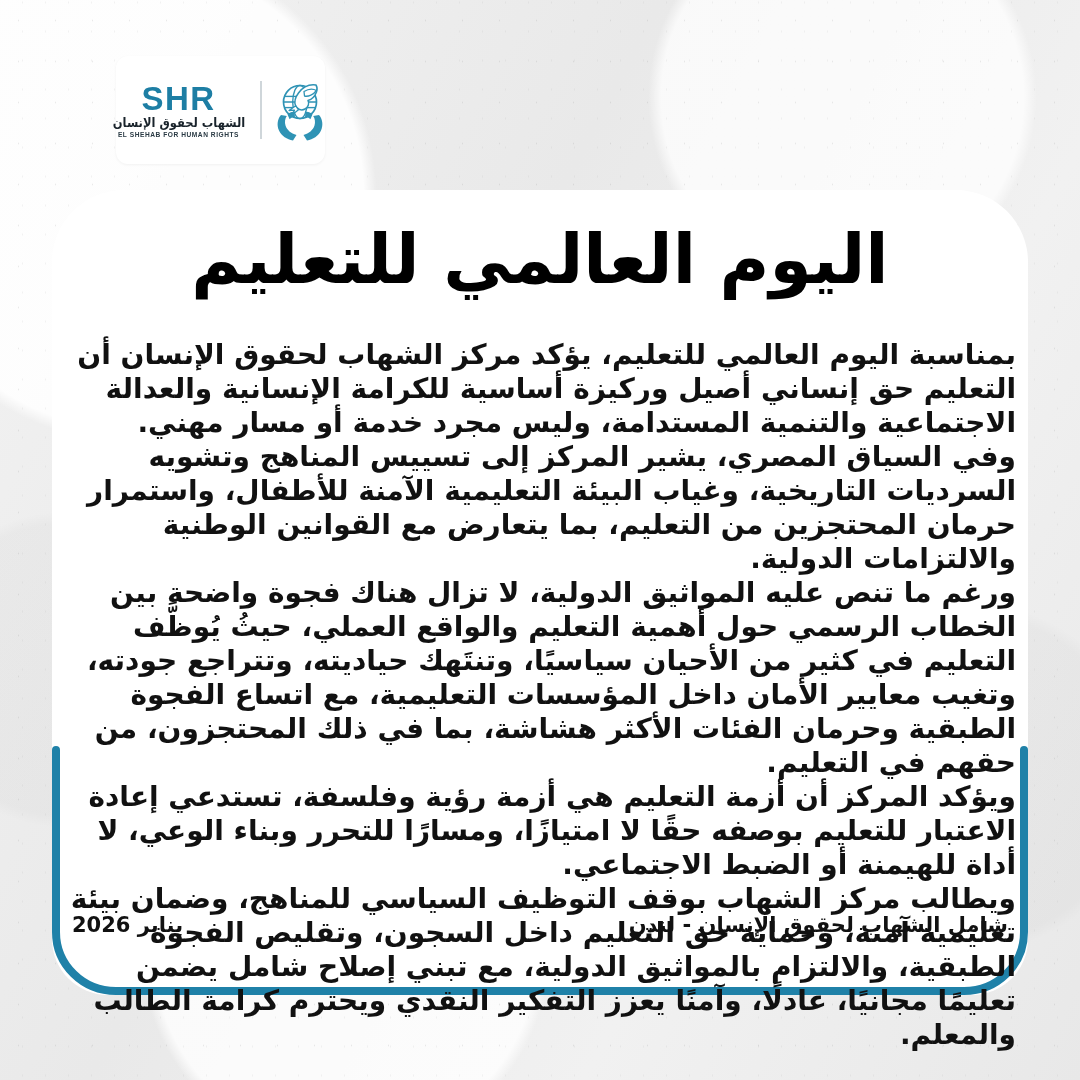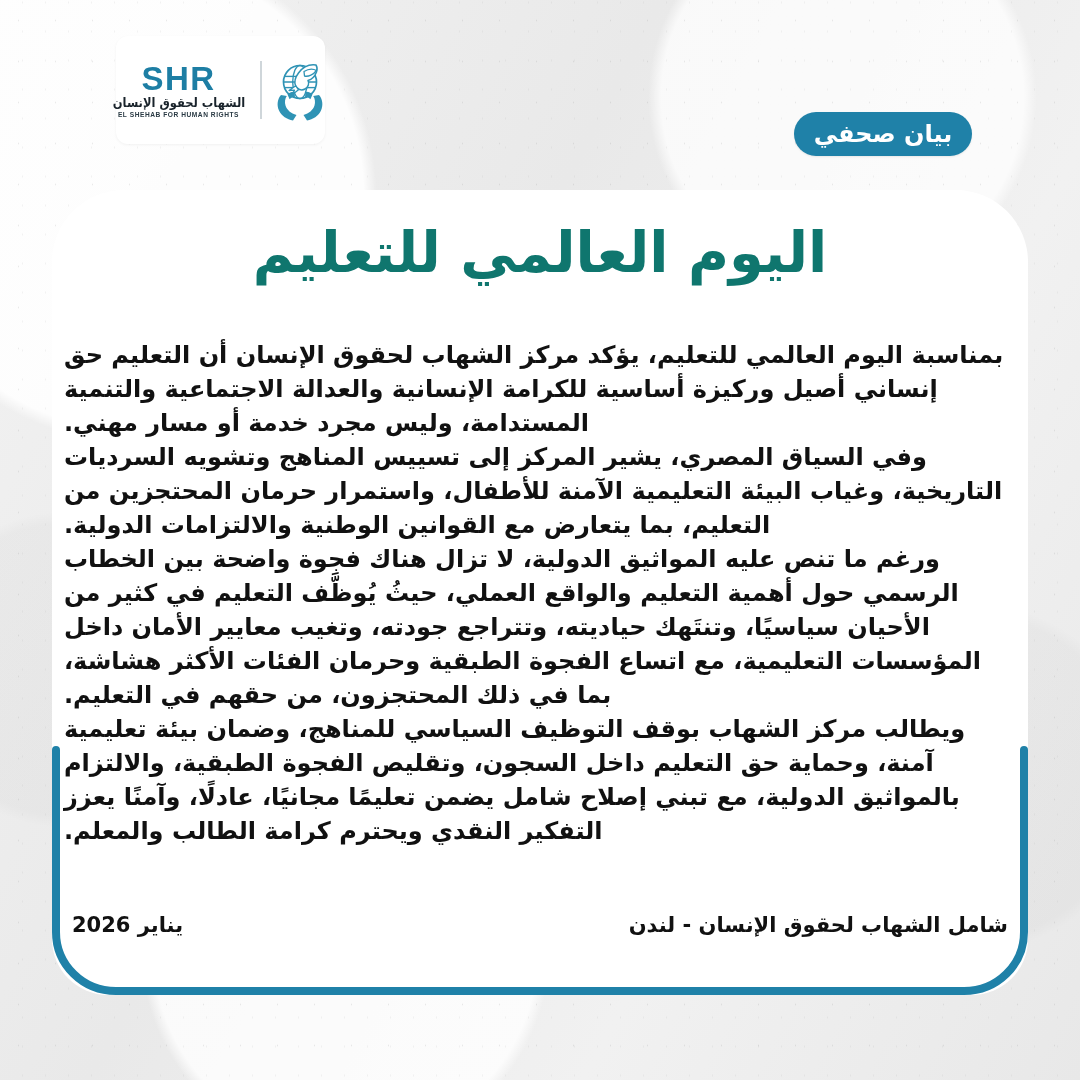--- a/index.html
+++ b/index.html
@@ -35,21 +35,21 @@
     background-size:37px 41px, 23px 29px;
     background-position:0 0, 11px 17px;
   }
 
   
   #header-bar {
     position:absolute; top:0; left:0; width:1080px; height:190px;
   }
 
   #logo-card {
-    position:absolute; top:36px; left:116px;
+    position:absolute; top:56px; left:116px;
     width:209px; height:108px;
     background:#ffffff;
     border-radius:12px;
     display:flex; align-items:center; justify-content:center;
     gap:9px;
     box-shadow:0 1px 3px rgba(0,0,0,.05);
   }
   #logo-mark { width:64px; height:70px; flex:0 0 auto; }
   #logo-divider {
     width:2px; height:58px; background:#cfd6da; flex:0 0 auto;
@@ -100,34 +100,34 @@
     top:190px; left:52px;
     width:976px; height:805px;
     pointer-events:none;
   }
 
   
   #headline {
     position:absolute;
     top:222px; left:0; width:1080px;
     text-align:center;
-    font-size:56px; font-weight:700;
-    color:#0f766e;
+    font-size:68px; font-weight:700;
+    color:#000000;
     letter-spacing:0px;
     line-height:1.12;
   }
 
   
   #body-text {
     position:absolute;
     top:338px; left:64px;
     width:952px;
-    text-align:left;
+    text-align:right;
     color:#111111;
-    font-size:24px;
+    font-size:28px;
     font-weight:700;
     line-height:34px;
   }
   #body-text .para { margin:0 0 0 0; }
 
   
   #footer-row {
     position:absolute;
     top:902px; left:72px; width:936px;
     display:flex; align-items:baseline; justify-content:space-between;
@@ -170,36 +170,34 @@
 
     <div id="logo-divider"></div>
 
     <div id="logo-wordmark">
       <div id="logo-abbr">SHR</div>
       <div id="logo-arabic">الشهاب لحقوق الإنسان</div>
       <div id="logo-tagline">EL SHEHAB FOR HUMAN RIGHTS</div>
     </div>
   </div>
 
-  <div id="press-badge">
-    <span>بيان صحفي</span>
-  </div>
 </div>
 
 <div id="content-card"></div>
 
 <svg id="card-accent-stroke" viewBox="0 0 976 805" fill="none">
   <path d="M4 560 L4 742 C4 775 31 801 64 801 L912 801 C945 801 972 775 972 742 L972 560" stroke="#1f81a8" stroke-width="8" stroke-linecap="round" fill="none"></path>
 </svg>
 
 <h1 id="headline">اليوم العالمي للتعليم</h1>
 
 <div id="body-text">
   <p class="para">بمناسبة اليوم العالمي للتعليم، يؤكد مركز الشهاب لحقوق الإنسان أن التعليم حق إنساني أصيل وركيزة أساسية للكرامة الإنسانية والعدالة الاجتماعية والتنمية المستدامة، وليس مجرد خدمة أو مسار مهني.</p>
   <p class="para">وفي السياق المصري، يشير المركز إلى تسييس المناهج وتشويه السرديات التاريخية، وغياب البيئة التعليمية الآمنة للأطفال، واستمرار حرمان المحتجزين من التعليم، بما يتعارض مع القوانين الوطنية والالتزامات الدولية.</p>
   <p class="para">ورغم ما تنص عليه المواثيق الدولية، لا تزال هناك فجوة واضحة بين الخطاب الرسمي حول أهمية التعليم والواقع العملي، حيثُ يُوظَّف التعليم في كثير من الأحيان سياسيًا، وتنتَهك حياديته، وتتراجع جودته، وتغيب معايير الأمان داخل المؤسسات التعليمية، مع اتساع الفجوة الطبقية وحرمان الفئات الأكثر هشاشة، بما في ذلك المحتجزون، من حقهم في التعليم.</p>
+  <p class="para">ويؤكد المركز أن أزمة التعليم هي أزمة رؤية وفلسفة، تستدعي إعادة الاعتبار للتعليم بوصفه حقًا لا امتيازًا، ومسارًا للتحرر وبناء الوعي، لا أداة للهيمنة أو الضبط الاجتماعي.</p>
   <p class="para">ويطالب مركز الشهاب بوقف التوظيف السياسي للمناهج، وضمان بيئة تعليمية آمنة، وحماية حق التعليم داخل السجون، وتقليص الفجوة الطبقية، والالتزام بالمواثيق الدولية، مع تبني إصلاح شامل يضمن تعليمًا مجانيًا، عادلًا، وآمنًا يعزز التفكير النقدي ويحترم كرامة الطالب والمعلم.</p>
 </div>
 
 <div id="footer-row">
   <span id="footer-org">شامل الشهاب لحقوق الإنسان - لندن</span>
   <span id="footer-date">يناير 2026</span>
 </div>
 
 </body></html>

